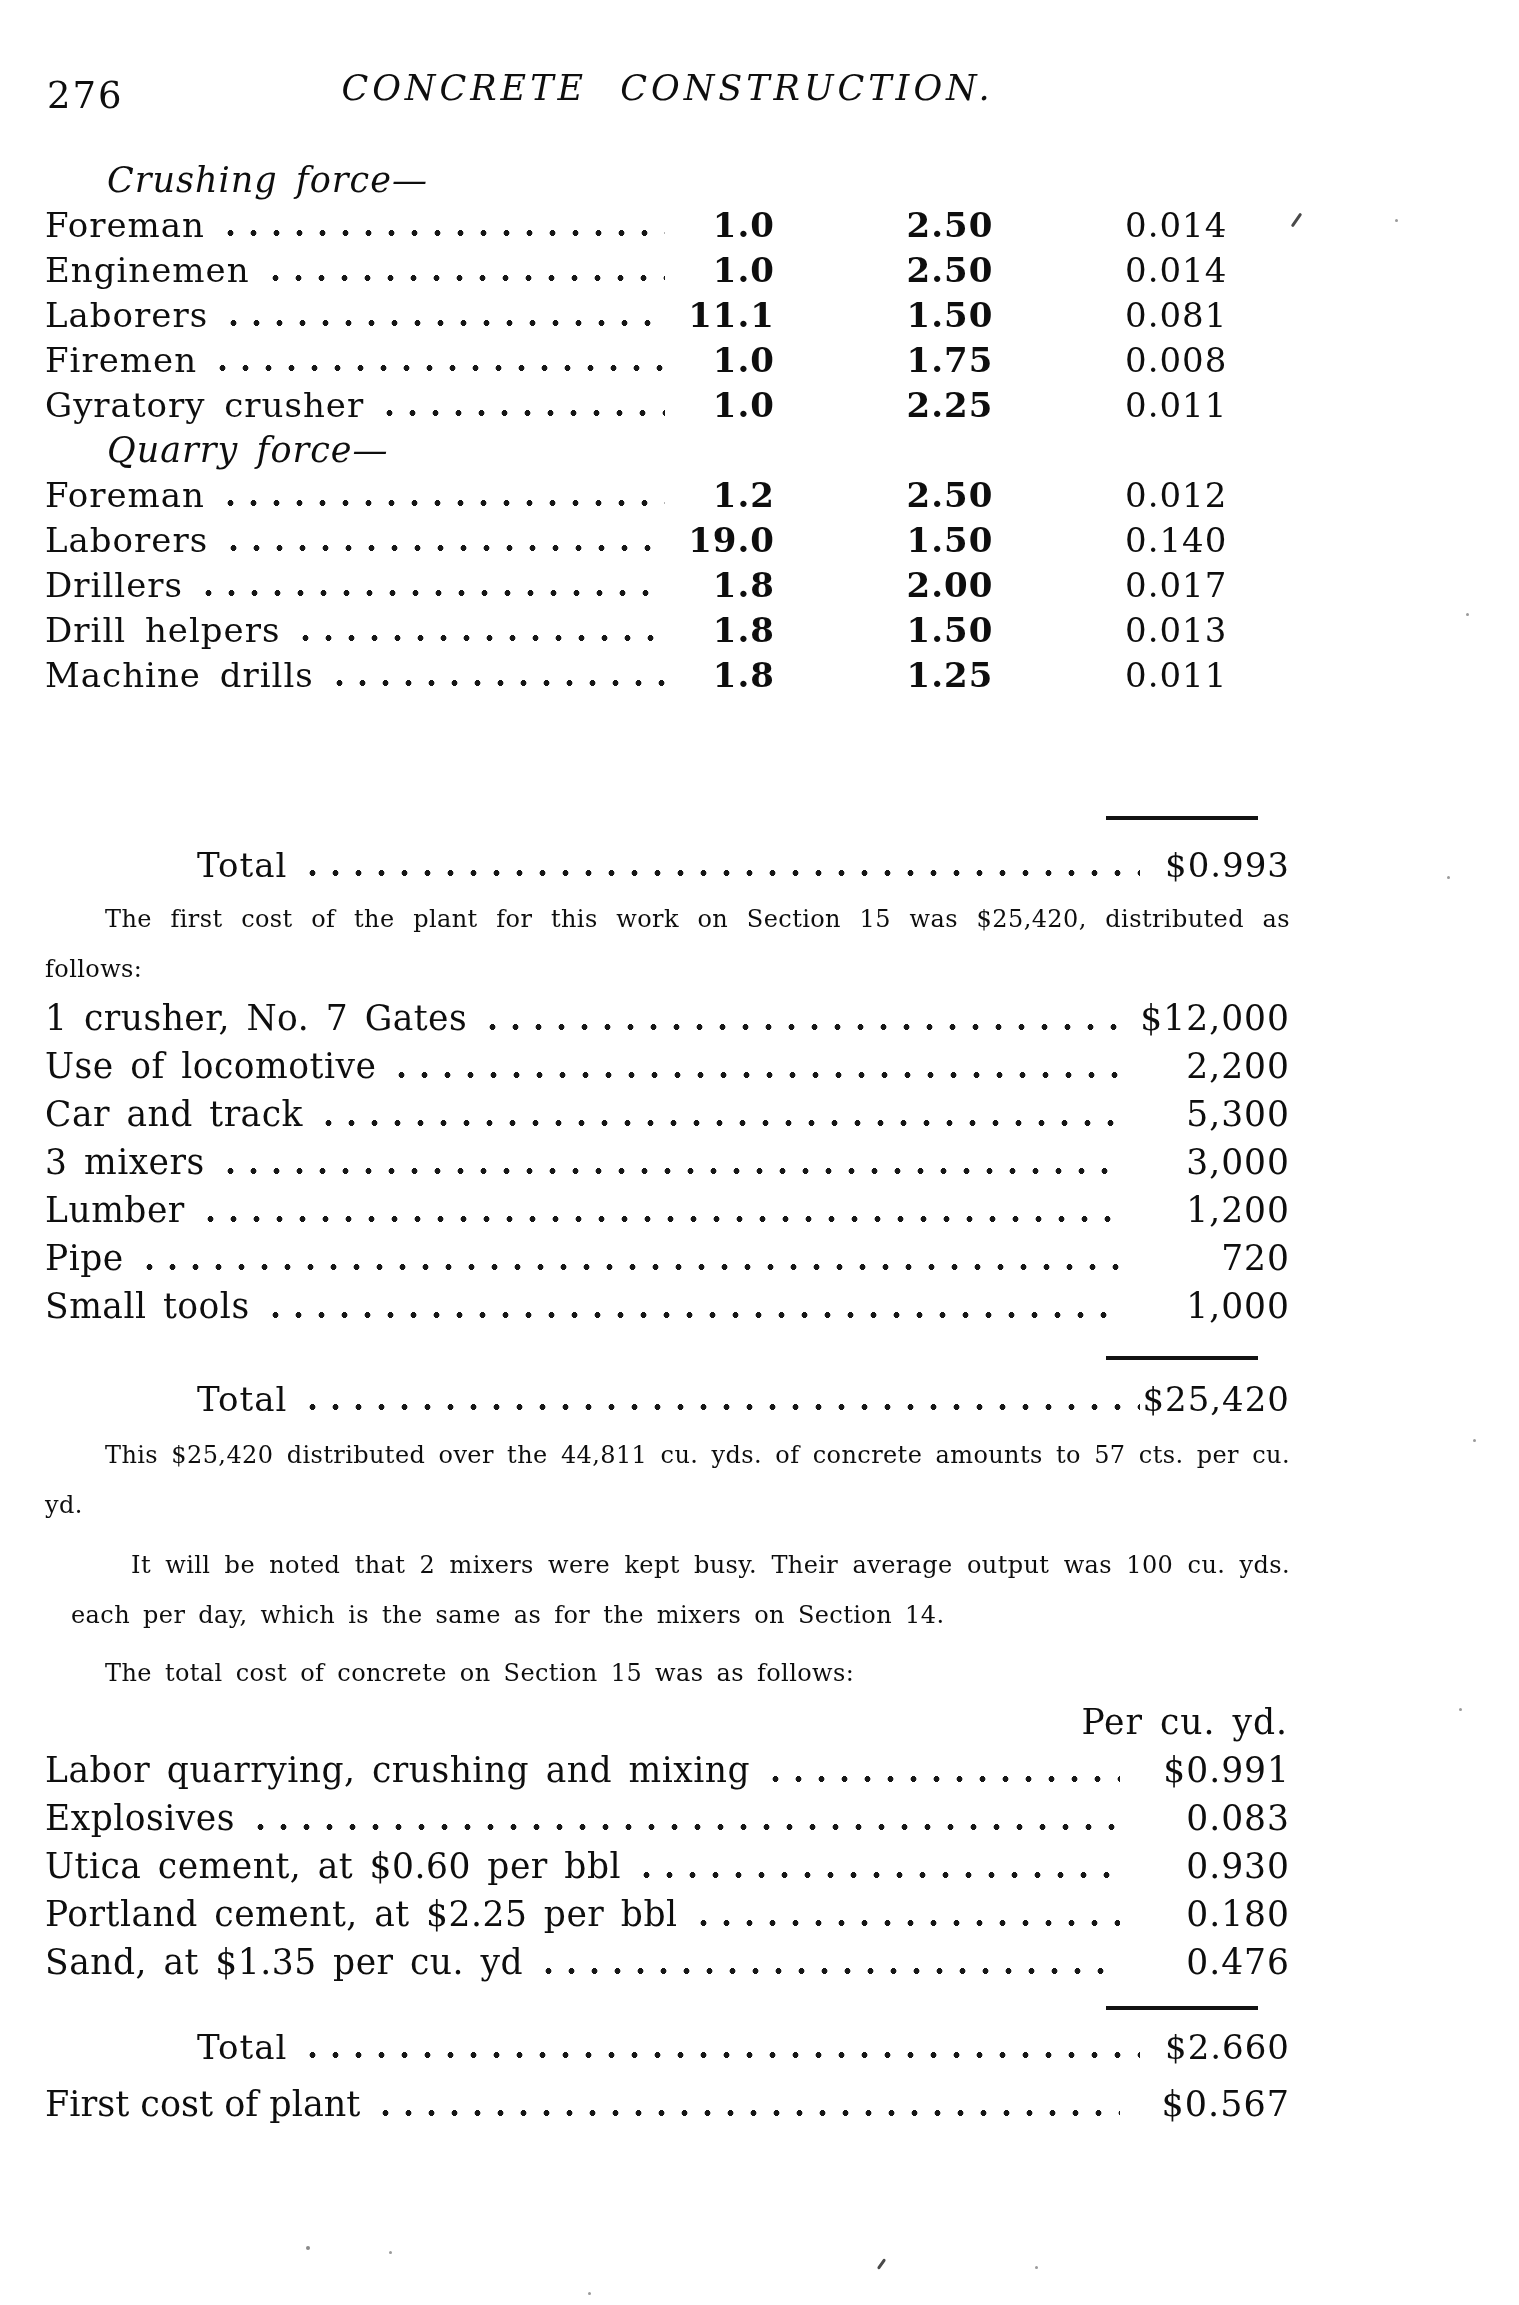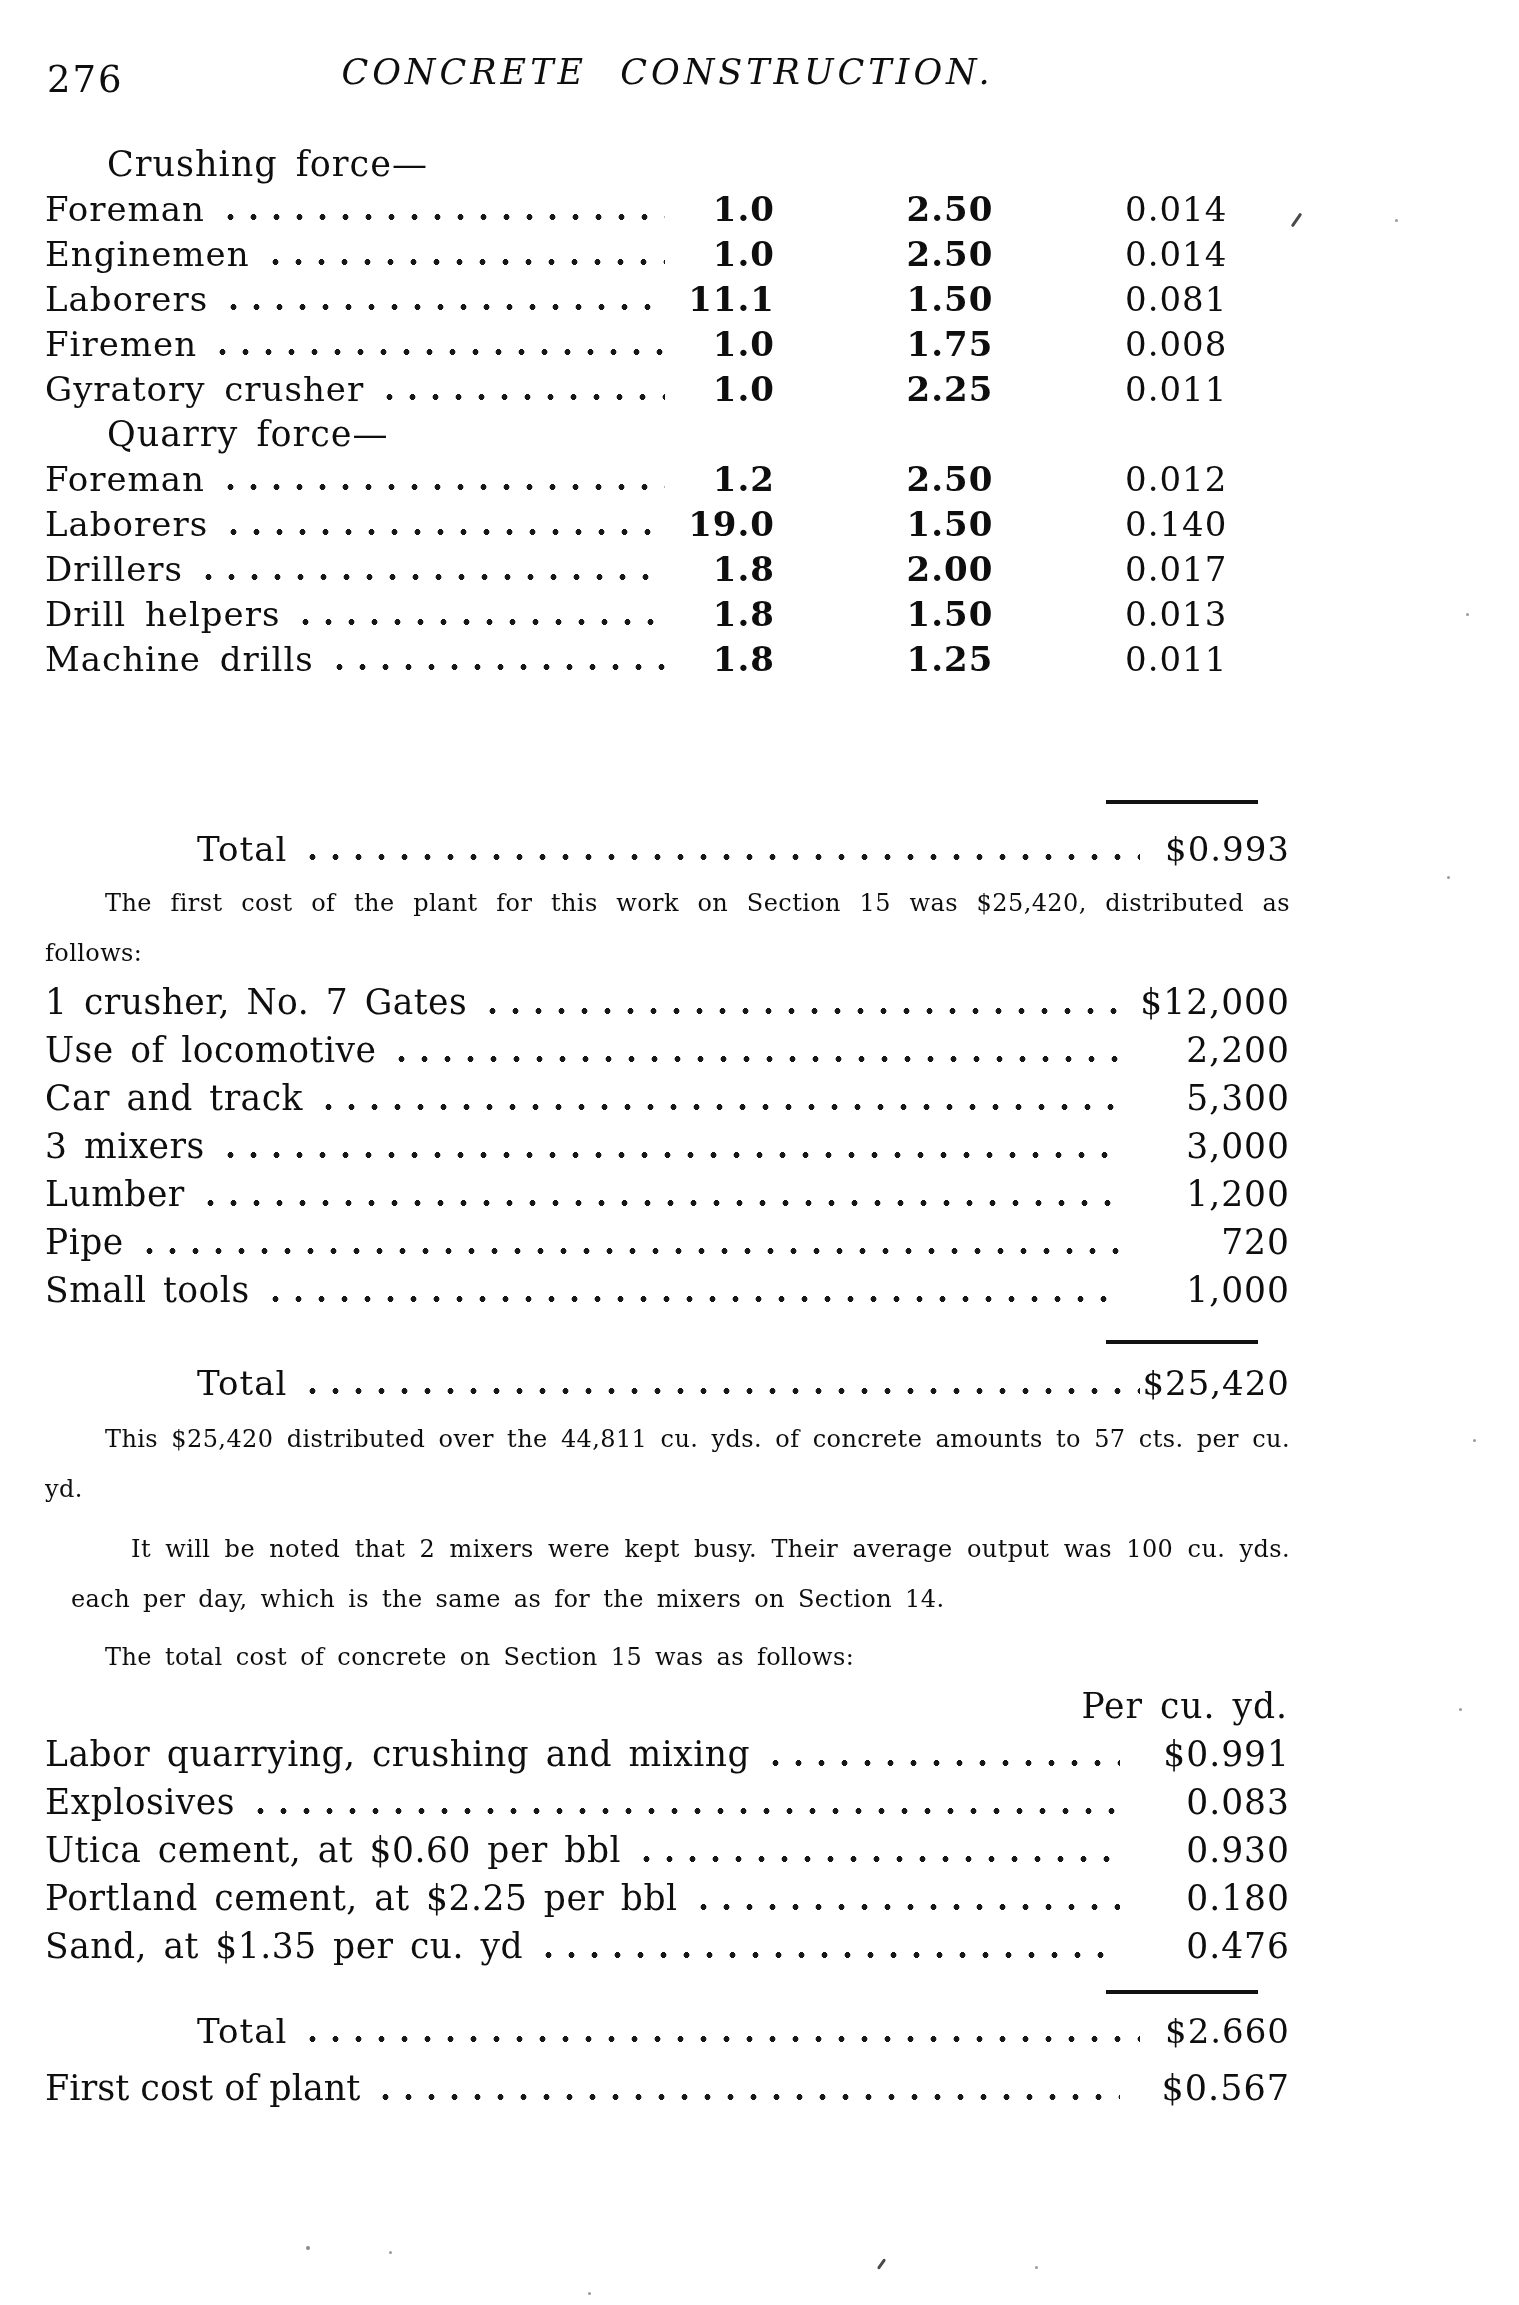--- a/index.html
+++ b/index.html
@@ -12,21 +12,21 @@
     width: 1519px;
     height: 2305px;
     background: #ffffff;
     overflow: hidden;
     font-family: "DejaVu Serif", serif;
     color: #0e0e0e;
   }
   .content {
     position: absolute;
     left: 45px;
-    top: 44px;
+    top: 60px;
     width: 1245px;
   }
   
   .header-row {
     position: relative;
     height: 72px;
   }
   .page-number {
     position: absolute;
     left: 2px;
@@ -44,20 +44,21 @@
     white-space: nowrap;
   }
   
   .labor-table { margin-top: 26px; }
   .section-heading {
     margin-left: 62px;
     font-size: 35px;
     line-height: 45px;
     letter-spacing: 1px;
     word-spacing: 6px;
+    font-style: italic;
   }
   .lrow {
     display: flex;
     align-items: baseline;
     font-size: 34px;
     line-height: 45px;
   }
   .lrow .lbl {
     white-space: nowrap;
     letter-spacing: 1px;

